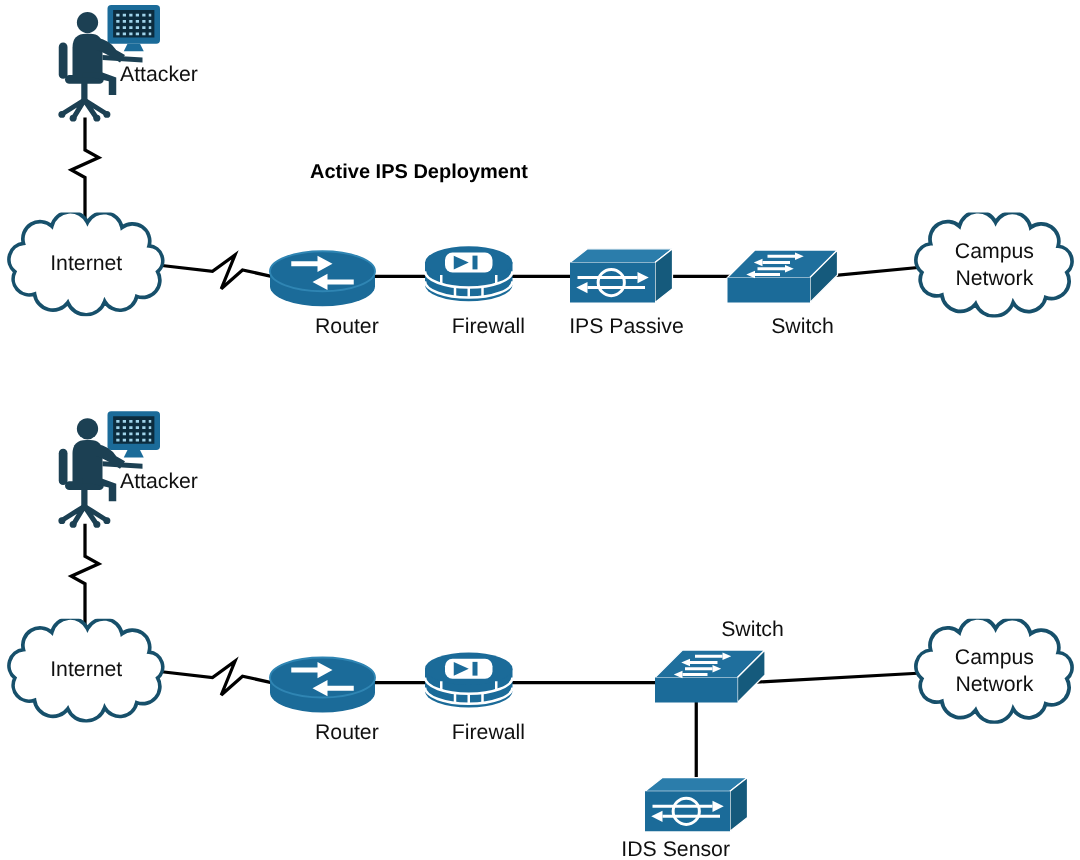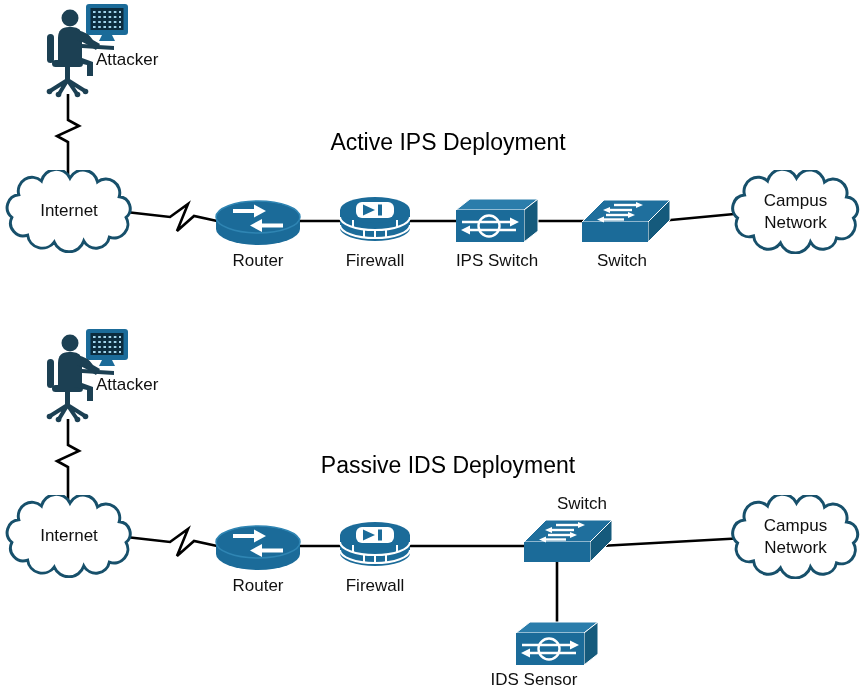--- a/index.html
+++ b/index.html
@@ -1,24 +1,24 @@
 <!DOCTYPE html>
 <html><head>
 <meta charset="utf-8">
 <style>
   *{margin:0;padding:0;box-sizing:border-box}
   html,body{background:#ffffff}
   body{font-family:"Liberation Sans",sans-serif;color:#101010}
   .stage{position:relative;width:864px;height:688px;background:#fff;overflow:hidden}
   #connectors{position:absolute;left:0;top:0;z-index:1}
   svg.icon{position:absolute;z-index:2;overflow:visible}
-  .node-label{position:absolute;z-index:3;font-size:17px;text-align:center;line-height:1.15}
+  .node-label{position:absolute;z-index:3;font-size:17px;text-align:right;line-height:1.15}
   .cloud-label{position:absolute;z-index:3;display:flex;align-items:center;justify-content:center;
                font-size:17px;text-align:center;white-space:pre-line;line-height:1.3}
-  .section-title{position:absolute;z-index:3;font-size:23px;font-weight:normal;text-align:center;color:#000}
+  .section-title{position:absolute;z-index:3;font-size:16px;font-weight:bold;text-align:left;color:#000}
   .defs-holder{position:absolute;width:0;height:0;overflow:hidden}
 </style>
 </head>
 <body>
 
 <svg class="defs-holder" aria-hidden="true">
 <defs>
   <symbol id="sym-cloud" viewBox="0 0 132 84">
     <path d="M24,66 A13,13 0 0 1 8,48 A13,13 0 0 1 15,25 A14,14 0 0 1 38,11 A15.5,15.5 0 0 1 67,8 A15,15 0 0 1 95,12 A14,14 0 0 1 117,27 A12,12 0 0 1 124,48 A14,14 0 0 1 107,68 A14,14 0 0 1 81,72 A16,16 0 0 1 51,73 A15,15 0 0 1 24,66 Z" fill="#ffffff" stroke="#17506b" stroke-width="3"></path>
   </symbol>
@@ -133,34 +133,33 @@
   <div class="node-label" style="left:213px;top:251px;width:90px">Router</div>
 
   <svg class="icon" style="left:337px;top:192px" width="76" height="56">
       <use href="#sym-firewall"></use>
     </svg>
   <div class="node-label" style="left:330px;top:251px;width:90px">Firewall</div>
 
   <svg class="icon" style="left:454px;top:196px" width="86" height="48">
       <use href="#sym-sensor"></use>
     </svg>
-  <div class="node-label" style="left:447px;top:251px;width:100px">IPS Switch</div>
+  <div class="node-label" style="left:447px;top:251px;width:100px">IPS Passive</div>
 
   <svg class="icon" style="left:578px;top:194px" width="94" height="56">
       <use href="#sym-switch"></use>
     </svg>
   <div class="node-label" style="left:577px;top:251px;width:90px">Switch</div>
 
   <svg class="icon" style="left:729px;top:170px" width="133" height="84">
       <use href="#sym-cloud"></use>
     </svg>
   <div class="cloud-label" style="left:729px;top:170px;width:133px;height:84px">Campus
 Network</div>
 
-  <div class="section-title" style="left:248px;top:452px;width:400px">Passive IDS Deployment</div>
 
   <svg class="icon" style="left:36px;top:327px" width="95" height="98">
       <use href="#sym-attacker"></use>
     </svg>
   <div class="node-label" style="left:96px;top:375px;width:90px;text-align:left">Attacker</div>
 
   <svg class="icon" style="left:4px;top:495px" width="130" height="83">
       <use href="#sym-cloud"></use>
     </svg>
   <div class="cloud-label" style="left:4px;top:495px;width:130px;height:83px">Internet</div>

